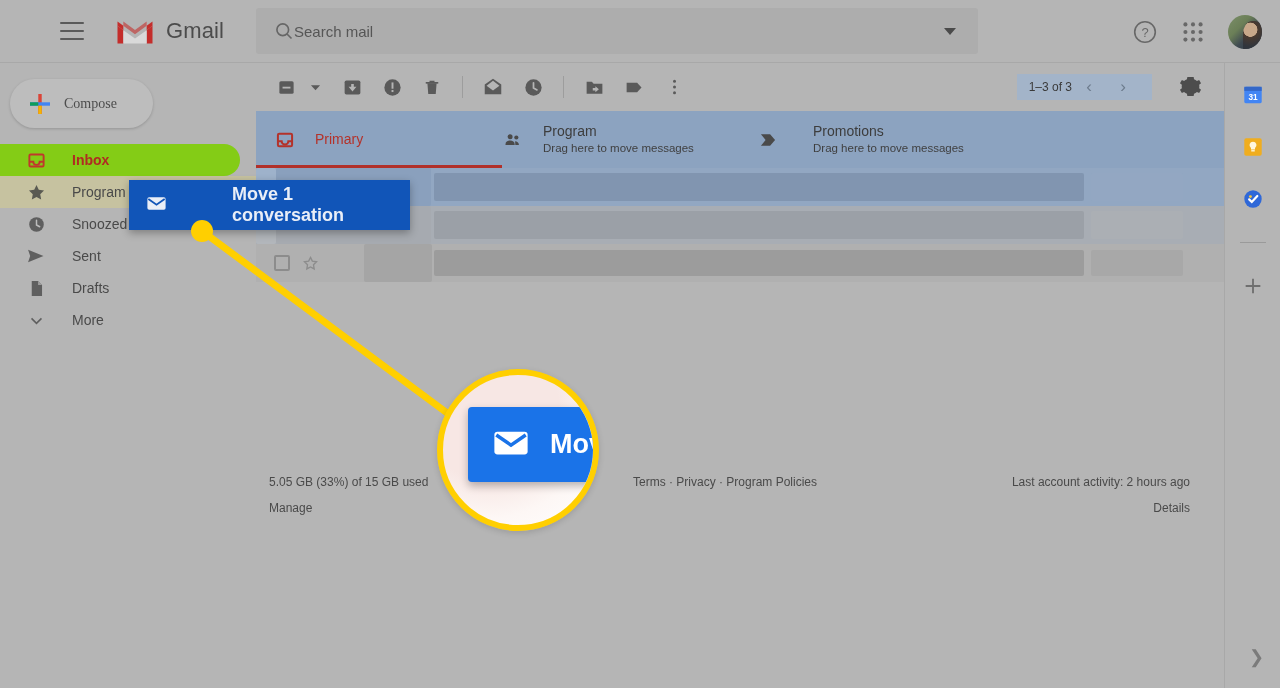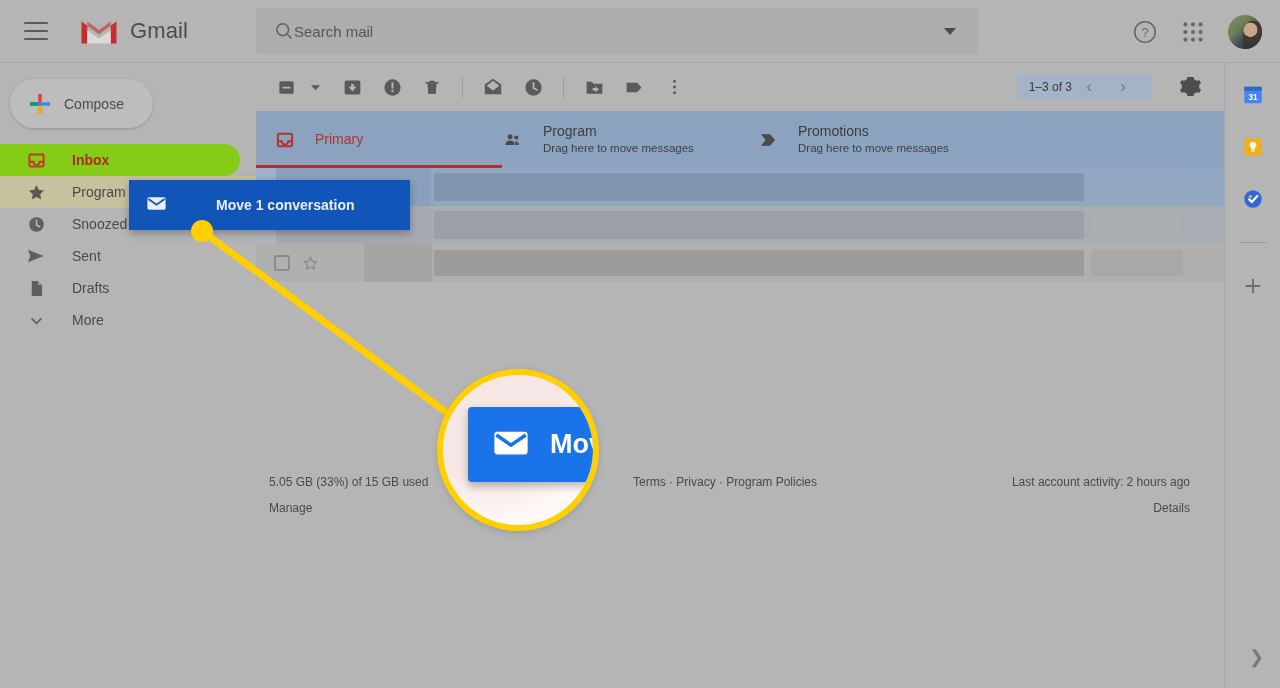--- a/index.html
+++ b/index.html
@@ -16,20 +16,21 @@
     width: 1280px; height: 688px;
     background: #b5b5b5;
   }
 
   
   .header {
     position: absolute; top: 0; left: 0;
     width: 1280px; height: 63px;
     display: flex; align-items: center;
     border-bottom: 1px solid #a8a8a8;
+    padding-left: 36px;
   }
   .hamburger {
     width: 24px; height: 18px;
     margin-left: 24px;
     display: flex; flex-direction: column; justify-content: space-between;
     cursor: pointer;
   }
   .hamburger span { display:block; height: 2px; background: #5a5a5a; border-radius: 1px; }
   .brand {
     display: flex; align-items: center;
@@ -76,20 +77,21 @@
   
   .sidebar { position: absolute; top: 63px; left: 0; width: 256px; }
   .compose {
     margin: 16px 0 0 10px;
     width: 143px; height: 49px;
     border-radius: 25px;
     background: #bdbdbd;
     box-shadow: 0 1px 3px rgba(0,0,0,.18);
     display: flex; align-items: center;
     cursor: pointer;
+    font-family: Liberation Serif, serif;
   }
   .compose-plus { margin-left: 18px; width: 24px; height: 24px; }
   .compose-label { margin-left: 12px; font-size: 14px; color: #4d4d4d; }
 
   .nav { margin-top: 16px; }
   .nav-item {
     height: 32px; display: flex; align-items: center;
     border-radius: 0 16px 16px 0;
     cursor: pointer;
     position: relative;
@@ -161,21 +163,21 @@
   
   .drag-chip {
     position: absolute; left: 129px; top: 180px;
     width: 281px; height: 50px;
     background: #1155b8;
     display: flex; align-items: center;
     box-shadow: 0 3px 8px rgba(0,0,0,.3);
     z-index: 40;
   }
   .drag-chip .env { margin-left: 16px; }
-  .drag-chip .txt { margin-left: 16px; font-size: 14px; font-weight: bold; color: #e9eef7; padding-left: 32px; }
+  .drag-chip .txt { margin-left: 32px; font-size: 18px; font-weight: bold; color: #e9eef7; padding-left: 32px; }
 
   
   .callout-line { position: absolute; left: 0; top: 0; z-index: 45; pointer-events: none; }
   .magnifier {
     position: absolute; left: 437px; top: 369px;
     width: 162px; height: 162px; border-radius: 50%;
     border: 6px solid #ffcf00;
     background:
       radial-gradient(circle at 30% 22%, #f7e7e4 0 45%, #fdf7f5 70%, #ffffff 100%);
     overflow: hidden; z-index: 50;
@@ -433,21 +435,21 @@
               <circle cx="16" cy="9" r="2.5" fill="#4a4a4a"></circle>
             <path fill="#4a4a4a" d="M3 17c0-2.8 2.5-4.3 5.5-4.3S14 14.2 14 17v1H3zM14.5 13.4c2.4.2 4.5 1.5 4.5 3.8V18h-4.2z"></path>
           </svg>
         </span>
         <span class="tab-txt">
           <div class="tab-name">Program</div>
           <div class="tab-sub">Drag here to move messages</div>
         </span>
       </div>
 
-      <div class="tab" style="width:255px;">
+      <div class="tab" style="width:255px;gap:15px;">
         <span class="tab-icon">
           <svg width="20" height="20" viewBox="0 0 24 24">
             <path fill="#4a4a4a" d="M3.5 5h11l6 7-6 7h-11l5.6-7z"></path>
           </svg>
         </span>
         <span class="tab-txt">
           <div class="tab-name">Promotions</div>
           <div class="tab-sub">Drag here to move messages</div>
         </span>
       </div>

